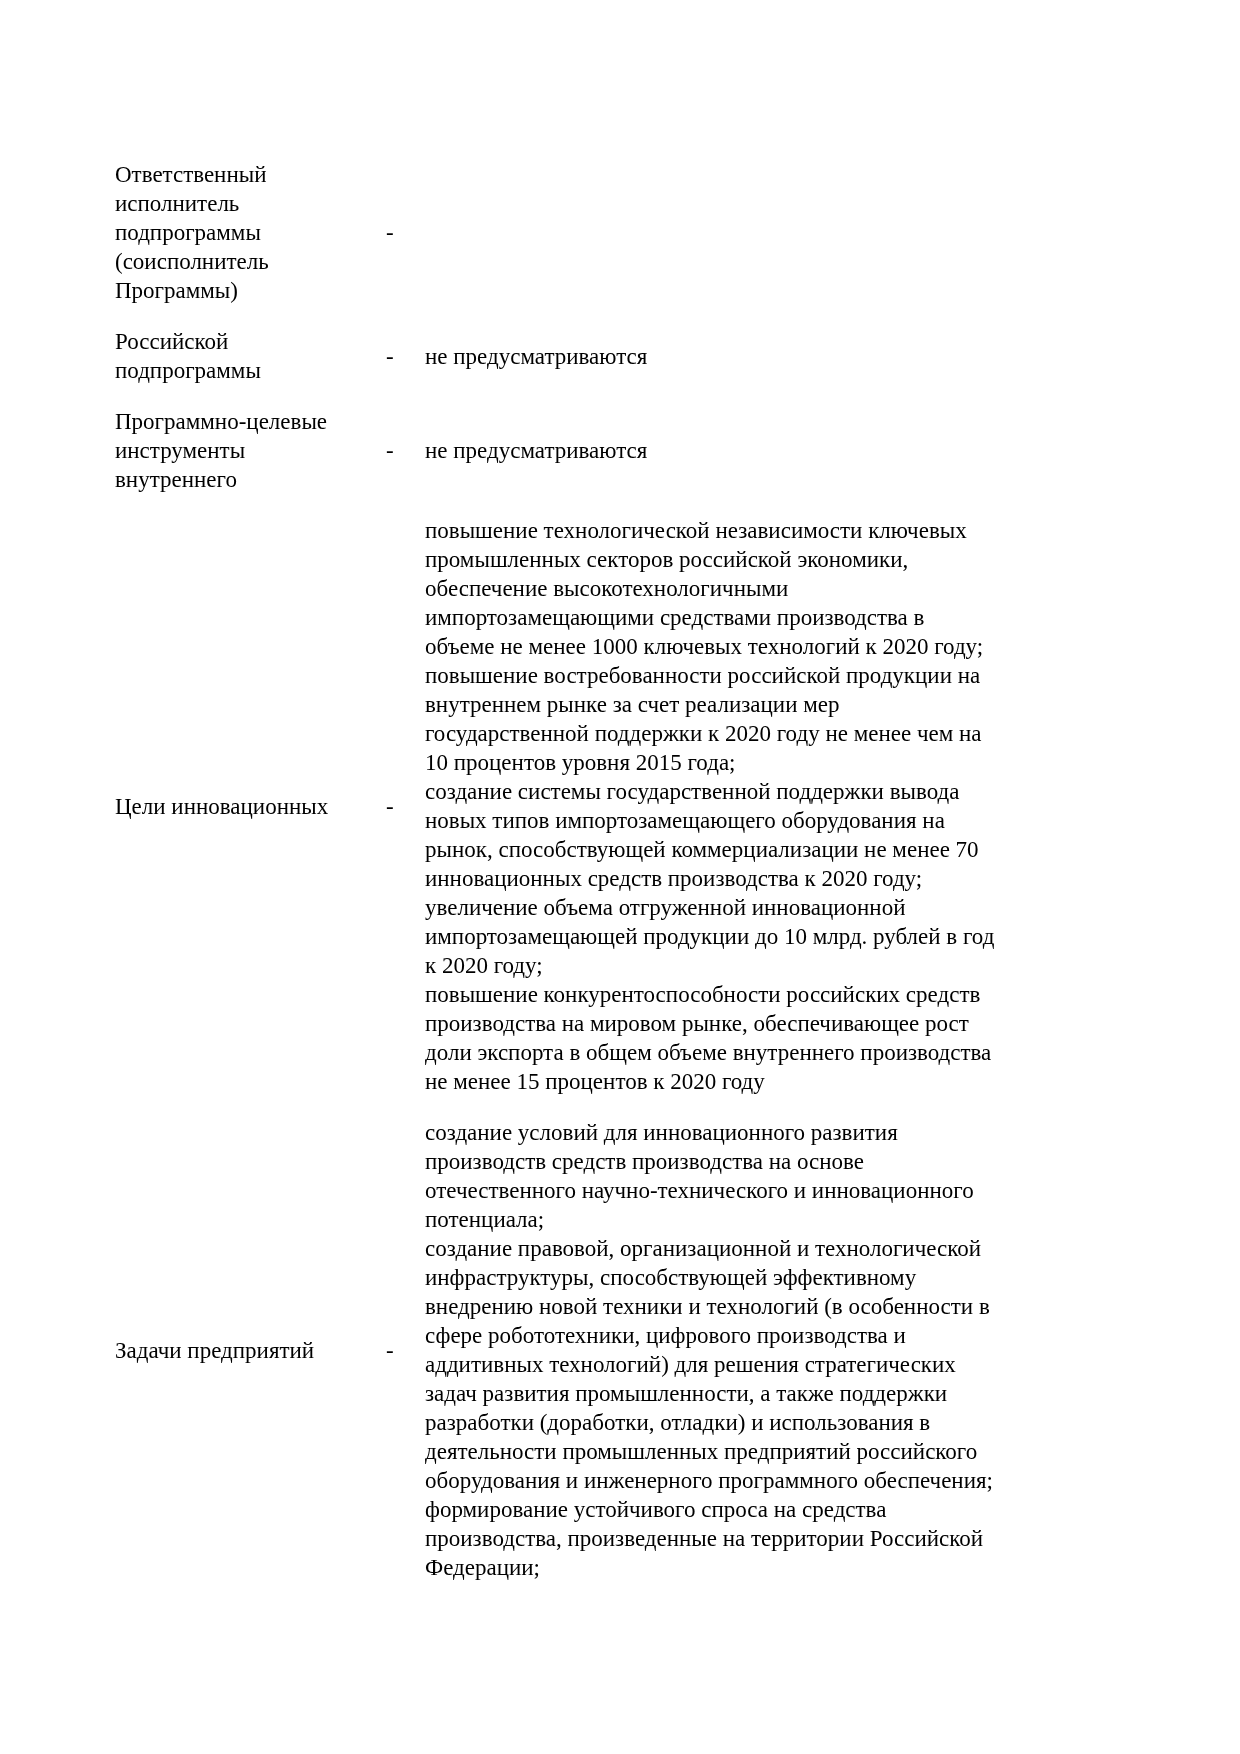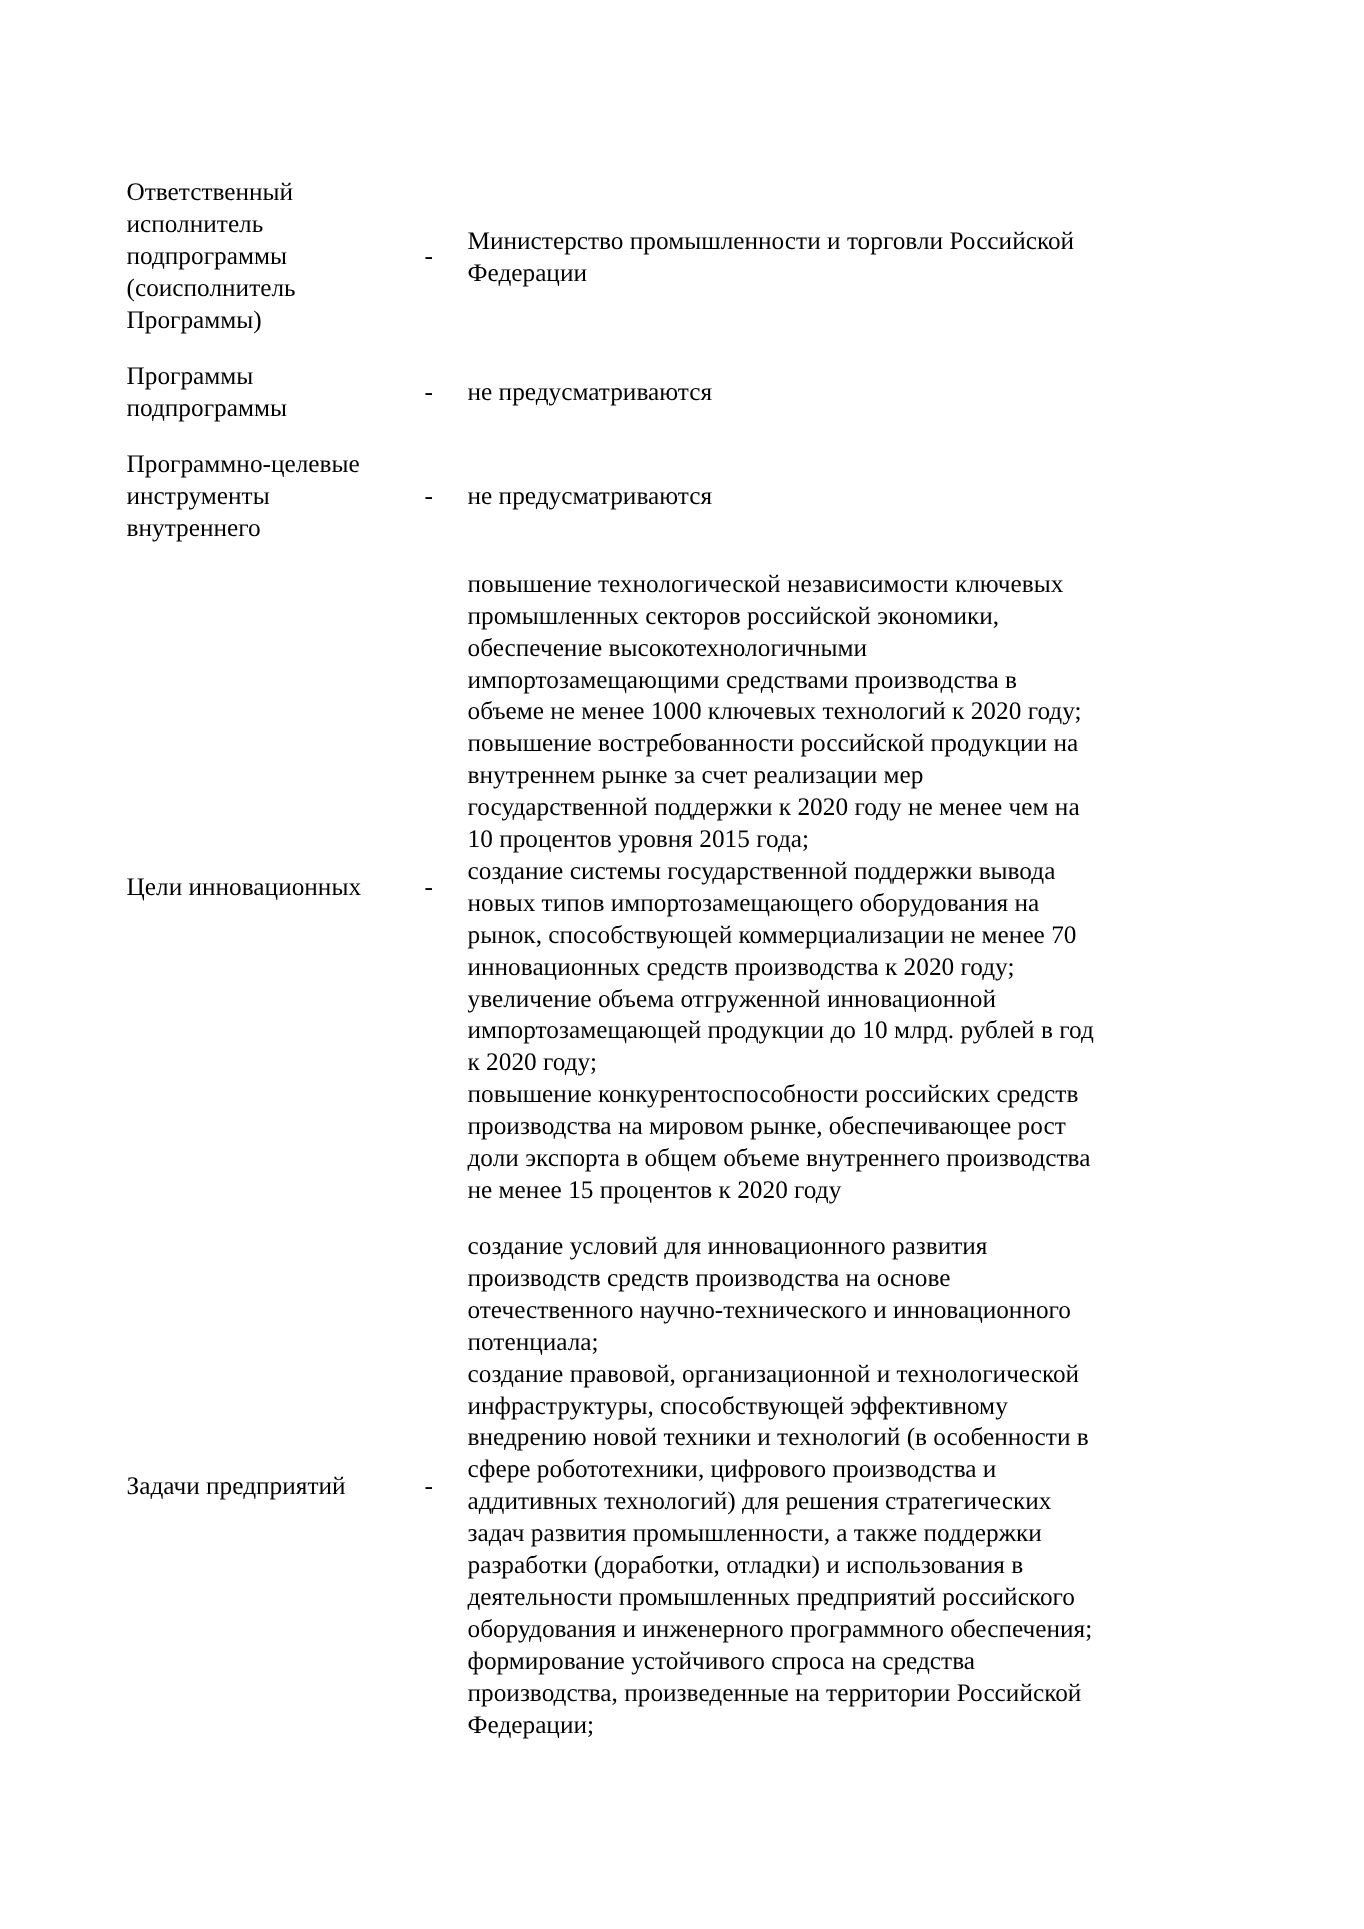--- a/index.html
+++ b/index.html
@@ -53,26 +53,24 @@
 <div class="page">
   <div class="content">
 
     <div class="row">
       <div class="label">Ответственный
 исполнитель
 подпрограммы
 (соисполнитель
 Программы)</div>
       <div class="dash">-</div>
-      <div class="value">Министерство промышленности и торговли Российской
-Федерации</div>
     </div>
 
     <div class="row">
-      <div class="label">Программы
+      <div class="label">Российской
 подпрограммы</div>
       <div class="dash">-</div>
       <div class="value">не предусматриваются</div>
     </div>
 
     <div class="row">
       <div class="label">Программно-целевые
 инструменты
 внутреннего</div>
       <div class="dash">-</div>

